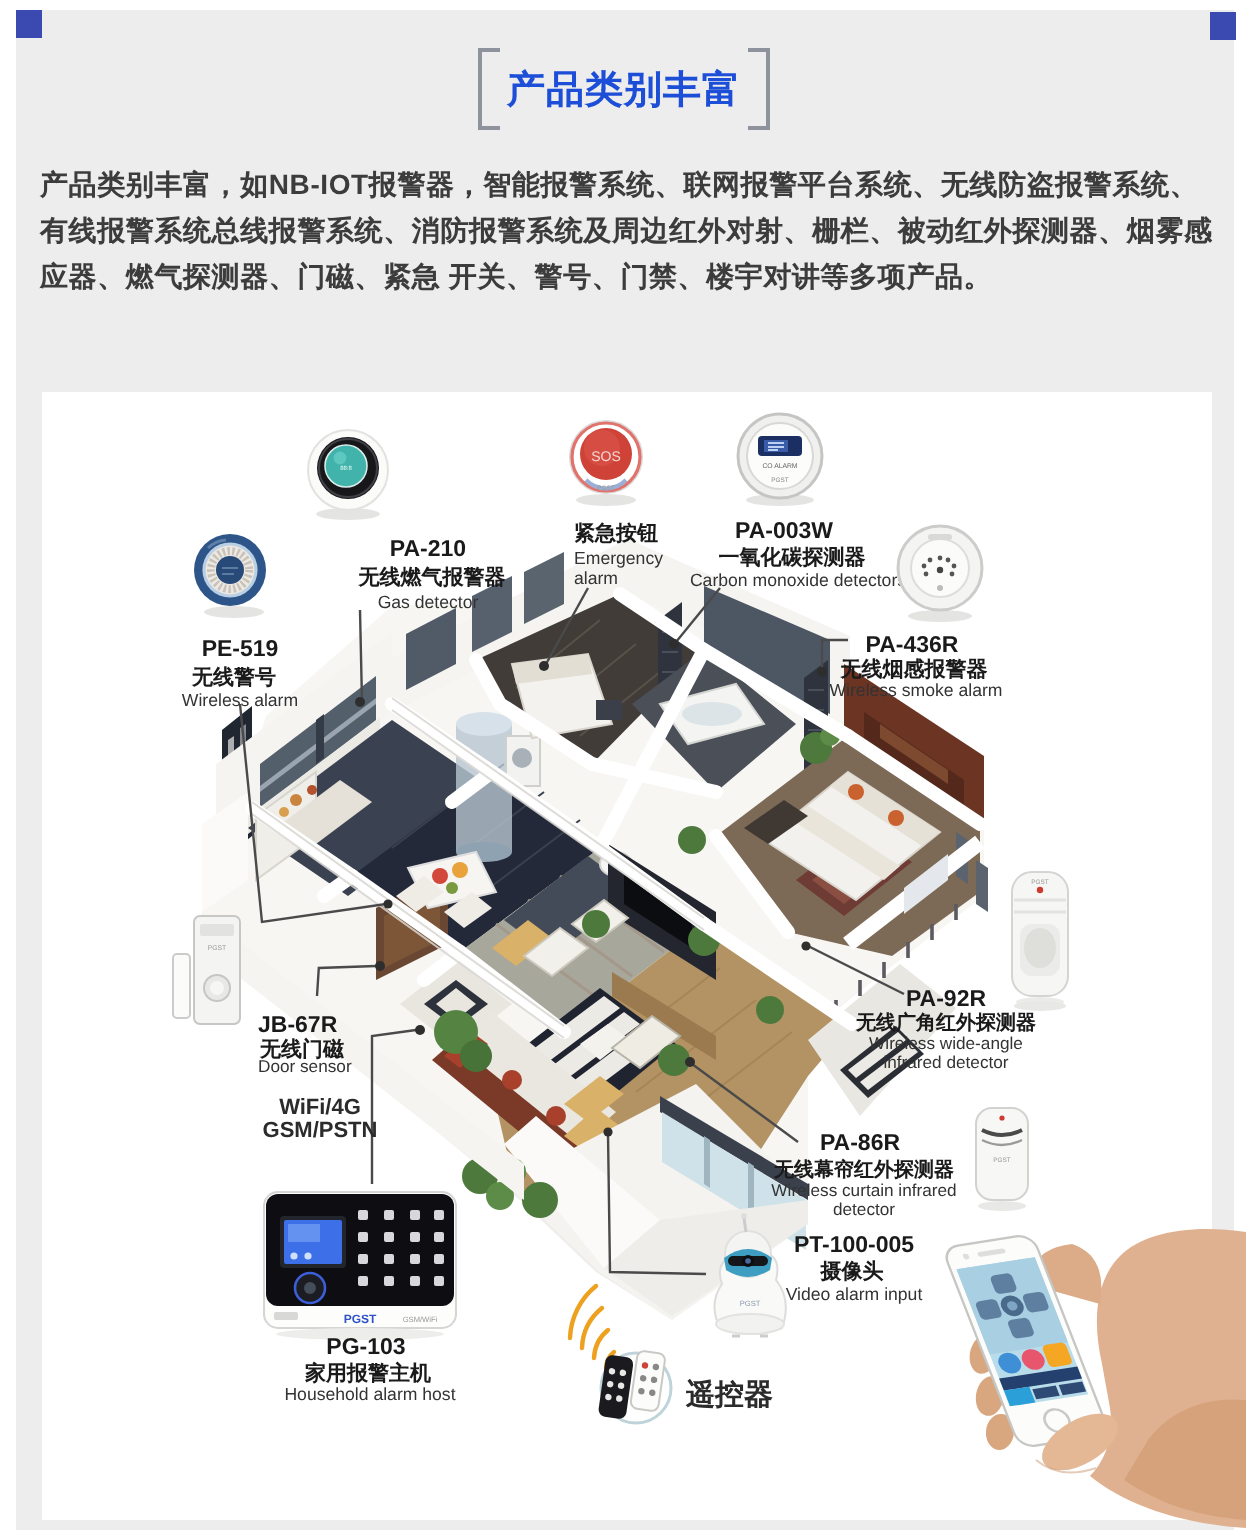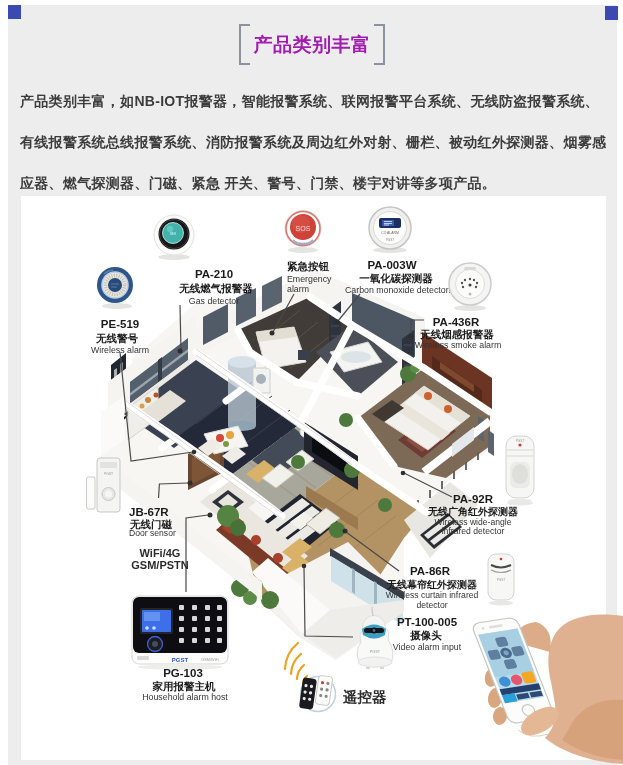--- a/index.html
+++ b/index.html
@@ -4,22 +4,22 @@
 <style>
   html,body{margin:0;padding:0;}
   body{width:623px;height:765px;background:#fff;font-family:"Liberation Sans",sans-serif;position:relative;overflow:hidden;}
   .graybg{position:absolute;left:8px;top:5px;width:609px;height:760px;background:#ededee;}
   .whitepanel{position:absolute;left:21px;top:196px;width:585px;height:564px;background:#ffffff;}
   .sq{position:absolute;background:#3a4ab0;}
   .title{position:absolute;left:239px;top:24px;width:146px;height:37px;}
   .title .br{position:absolute;width:9px;height:37px;top:0;}
   .title .brl{left:0;border-left:2px solid #8d929c;border-top:2px solid #8d929c;border-bottom:2px solid #8d929c;}
   .title .brr{right:0;border-right:2px solid #8d929c;border-top:2px solid #8d929c;border-bottom:2px solid #8d929c;}
-  .title .txt{position:absolute;left:0;right:0;top:8px;text-align:center;font-size:19px;font-weight:bold;color:#a21caf;letter-spacing:0.5px;}
-  .para{position:absolute;left:20px;top:81px;width:592px;font-size:14px;line-height:41px;color:#3c3c3c;font-weight:bold;letter-spacing:0.3px;}
+  .title .txt{position:absolute;left:0;right:0;top:8px;text-align:center;font-size:19px;font-weight:bold;color:#1d4ed8;letter-spacing:0.5px;}
+  .para{position:absolute;left:20px;top:81px;width:592px;font-size:14px;line-height:23px;color:#3c3c3c;font-weight:bold;letter-spacing:0.3px;}
 </style>
 </head>
 <body>
 
 <div class="graybg"></div>
 
 <div class="sq" style="left:8px;top:5px;width:13px;height:14px;"></div>
 
 <div class="sq" style="left:605px;top:6px;width:13px;height:14px;"></div>
 

